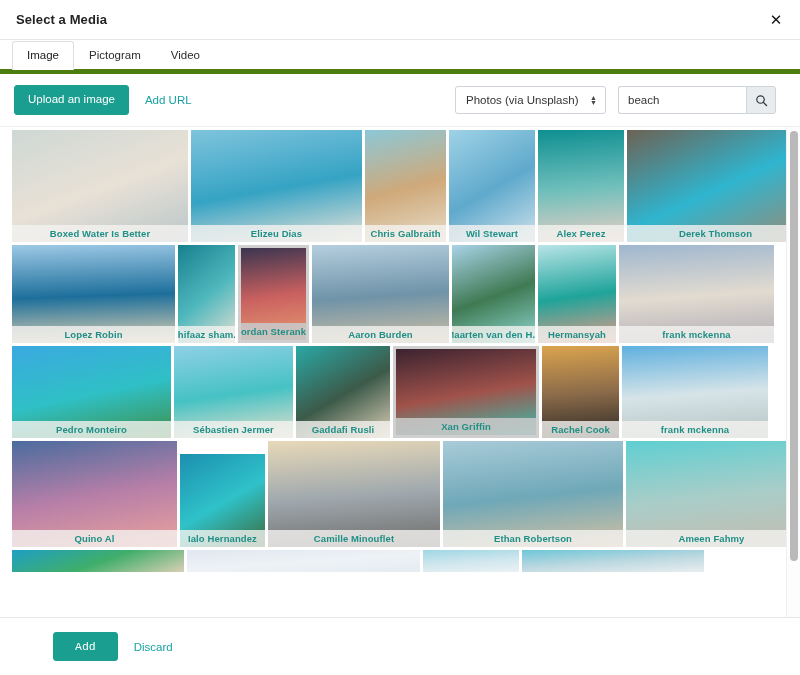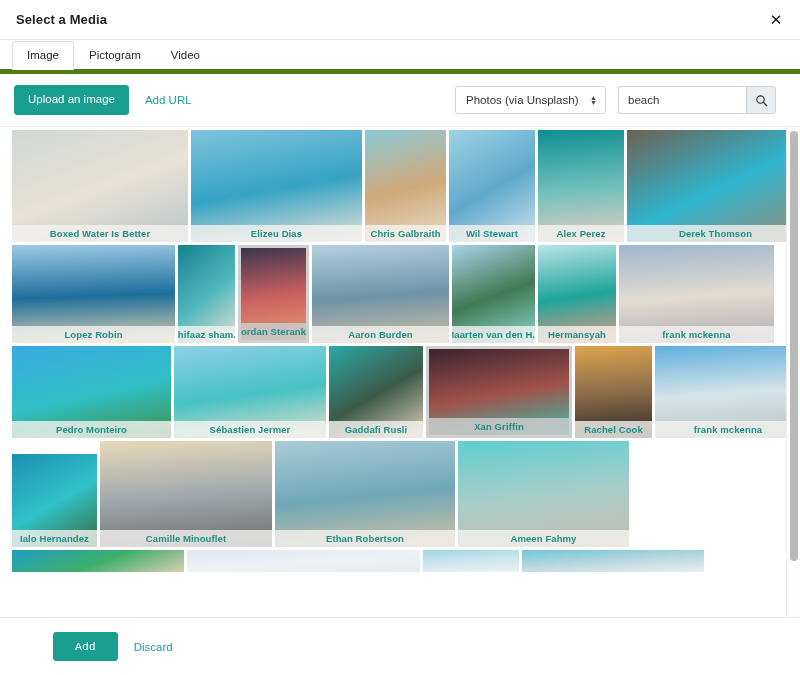--- a/index.html
+++ b/index.html
@@ -339,21 +339,21 @@
               <div class="caption">frank mckenna</div>
             </div>
           </div>
         </div>
         <div class="grid-row">
           <div class="tile" style="width: 159px; height: 92px;">
             <div class="tile-img" style="background: linear-gradient(168deg, rgb(59, 169, 224) 0%, rgb(47, 192, 198) 52%, rgb(63, 143, 74) 100%);">
               <div class="caption">Pedro Monteiro</div>
             </div>
           </div>
-          <div class="tile" style="width: 152px; height: 92px;">
+          <div class="tile" style="width: 119px; height: 92px;">
             <div class="tile-img" style="background: linear-gradient(172deg, rgb(143, 208, 230) 0%, rgb(70, 194, 196) 52%, rgb(232, 224, 204) 100%);">
               <div class="caption">Sébastien Jermer</div>
             </div>
           </div>
           <div class="tile" style="width: 94px; height: 92px;">
             <div class="tile-img" style="background: linear-gradient(150deg, rgb(42, 168, 166) 0%, rgb(60, 90, 73) 52%, rgb(221, 208, 184) 100%);">
               <div class="caption">Gaddafi Rusli</div>
             </div>
           </div>
           <div class="tile hovered" style="width: 146px; height: 92px;">
@@ -366,20 +366,25 @@
               <div class="caption">Rachel Cook</div>
             </div>
           </div>
           <div class="tile" style="width: 146px; height: 92px;">
             <div class="tile-img" style="background: linear-gradient(176deg, rgb(95, 176, 223) 0%, rgb(214, 228, 232) 52%, rgb(182, 195, 194) 100%);">
               <div class="caption">frank mckenna</div>
             </div>
           </div>
         </div>
         <div class="grid-row">
+          <div class="tile" style="width: 165px; height: 106px;">
+            <div class="tile-img" style="background: linear-gradient(170deg, rgb(74, 108, 158) 0%, rgb(184, 127, 168) 52%, rgb(233, 163, 156) 100%);">
+              <div class="caption">Quino Al</div>
+            </div>
+          </div>
           <div class="tile" style="width: 85px; height: 93px;">
             <div class="tile-img" style="background: linear-gradient(150deg, rgb(28, 143, 176) 0%, rgb(47, 194, 201) 52%, rgb(59, 107, 60) 100%);">
               <div class="caption">Ialo Hernandez</div>
             </div>
           </div>
           <div class="tile" style="width: 172px; height: 106px;">
             <div class="tile-img" style="background: linear-gradient(176deg, rgb(232, 217, 184) 0%, rgb(159, 168, 173) 52%, rgb(110, 108, 106) 100%);">
               <div class="caption">Camille Minouflet</div>
             </div>
           </div>

